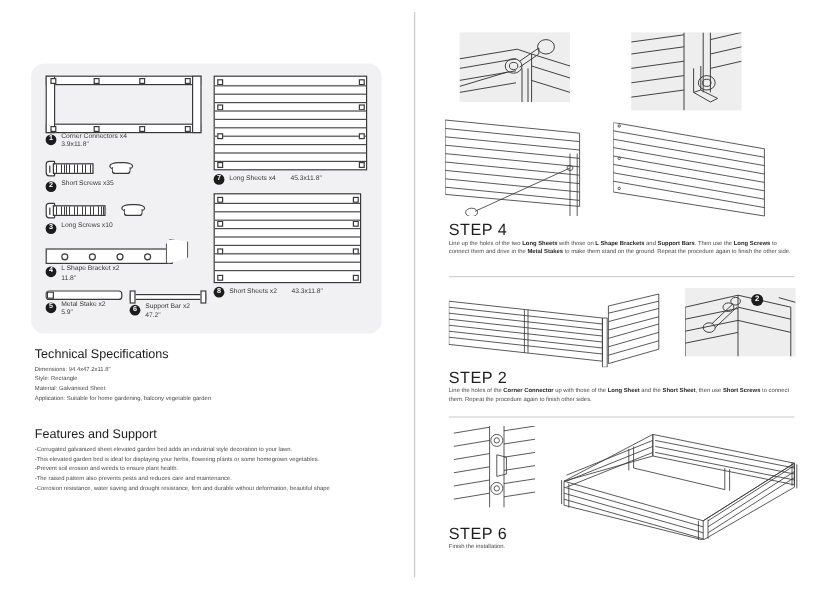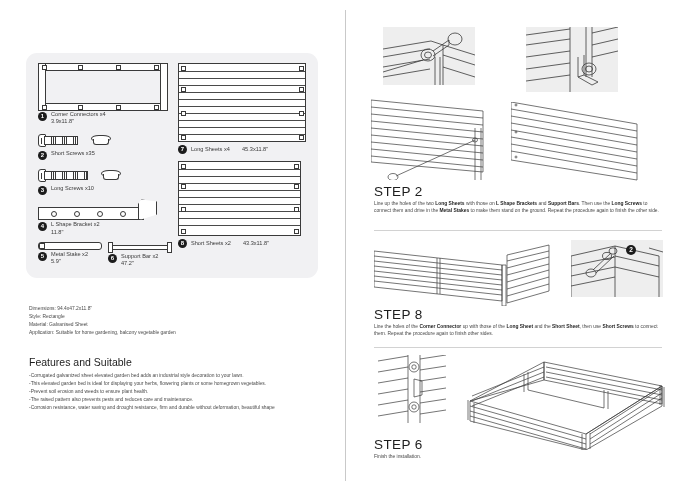--- a/index.html
+++ b/index.html
@@ -312,26 +312,27 @@
               <span>Short Sheets x2</span>
               <span class="sp"></span>
               <span>43.3x11.8"</span>
             </div>
           </div>
         </div>
 
       </div>
     </div>
 
+    <div class="sec-h" style="left:29px;top:289px">Technical Specifications</div>
     <div class="sec-l" style="left:29px;top:305px">Dimensions: 94.4x47.2x11.8"</div>
     <div class="sec-l" style="left:29px;top:313px">Style: Rectangle</div>
     <div class="sec-l" style="left:29px;top:321px">Material: Galvanised Sheet</div>
     <div class="sec-l" style="left:29px;top:329px">Application: Suitable for home gardening, balcony vegetable garden</div>
 
-    <div class="sec-h" style="left:29px;top:356px">Features and Suitable</div>
+    <div class="sec-h" style="left:29px;top:356px">Features and Support</div>
     <div class="sec-l" style="left:29px;top:372px">-Corrugated galvanized sheet elevated garden bed adds an industrial style decoration to your lawn.</div>
     <div class="sec-l" style="left:29px;top:380px">-This elevated garden bed is ideal for displaying your herbs, flowering plants or some homegrown vegetables.</div>
     <div class="sec-l" style="left:29px;top:388px">-Prevent soil erosion and weeds to ensure plant health.</div>
     <div class="sec-l" style="left:29px;top:396px">-The raised pattern also prevents pests and reduces care and maintenance.</div>
     <div class="sec-l" style="left:29px;top:404px">-Corrosion resistance, water saving and drought resistance, firm and durable without deformation, beautiful shape</div>
 
   </div>
 
   <div class="right">
 
@@ -382,21 +383,21 @@
       <svg width="135" height="80" viewBox="0 0 135 80" fill="none" stroke="#3a3a3a" stroke-width="0.7">
         <path d="M0 0 L126 22 L126 78 L0 58 Z"></path>
         <path d="M0 7 L126 29 M0 14 L126 36 M0 21 L126 43 M0 28 L126 50
                  M0 35 L126 57 M0 42 L126 64 M0 49 L126 71"></path>
         <circle cx="5" cy="3" r="1"></circle>
           <circle cx="5" cy="30" r="1"></circle>
           <circle cx="5" cy="55" r="1"></circle>
       </svg>
     </div>
 
-    <div class="step-h" style="left:28px;top:184px">STEP 2</div>
+    <div class="step-h" style="left:28px;top:184px">STEP 4</div>
     <div class="step-b" style="left:28px;top:200px;width:288px">
       Line up the holes of the two <b>Long Sheets</b> with those on <b>L Shape Brackets</b> and <b>Support Bars</b>. Then use the <b>Long Screws</b> to connect them and drive in the <b>Metal Stakes</b> to make them stand on the ground. Repeat the procedure again to finish the other side.
     </div>
     <div class="hr" style="left:28px;top:230px;width:288px"></div>
 
     <div class="fig" style="left:28px;top:243px;width:185px;height:63px">
       <svg width="185" height="63" viewBox="0 0 185 63" fill="none" stroke="#3a3a3a" stroke-width="0.7">
         <path d="M0 8 L128 22 L128 58 L0 44 Z"></path>
         <path d="M0 13 L128 27 M0 18 L128 32 M0 23 L128 37 M0 28 L128 42 M0 33 L128 47 M0 38 L128 52"></path>
         <path d="M63 15 L63 51 M66 15 L66 51"></path>
@@ -415,21 +416,21 @@
         <path d="M78 8 L92 12"></path>
         <ellipse cx="42" cy="11" rx="4" ry="3.2"></ellipse>
         <path d="M40 13 L22 30"></path>
           <path d="M43 16 L25 33"></path>
         <ellipse cx="20" cy="33" rx="5" ry="4"></ellipse>
         <ellipse cx="36" cy="16" rx="4.5" ry="3.6"></ellipse>
       </svg>
       <div class="badge-f" style="left:55px;top:5px">2</div>
     </div>
 
-    <div class="step-h" style="left:28px;top:307px">STEP 8</div>
+    <div class="step-h" style="left:28px;top:307px">STEP 2</div>
     <div class="step-b" style="left:28px;top:323px;width:288px">
       Line the holes of the <b>Corner Connector</b> up with those of the <b>Long Sheet</b> and the <b>Short Sheet</b>, then use <b>Short Screws</b> to connect them. Repeat the procedure again to finish other sides.
     </div>
     <div class="hr" style="left:28px;top:347px;width:288px"></div>
 
     <div class="fig" style="left:32px;top:355px;width:68px;height:68px">
       <svg width="68" height="68" viewBox="0 0 68 68" fill="none" stroke="#3a3a3a" stroke-width="0.7">
         <path d="M0 6 L30 1 M0 17 L30 12 M0 28 L30 23 M0 39 L30 34 M0 50 L30 45 M0 61 L30 56"></path>
         <path d="M30 0 L30 68 M42 0 L42 68"></path>
         <path d="M42 4 L68 0 M42 15 L68 11 M42 26 L68 22 M42 37 L68 33 M42 48 L68 44 M42 59 L68 55"></path>

